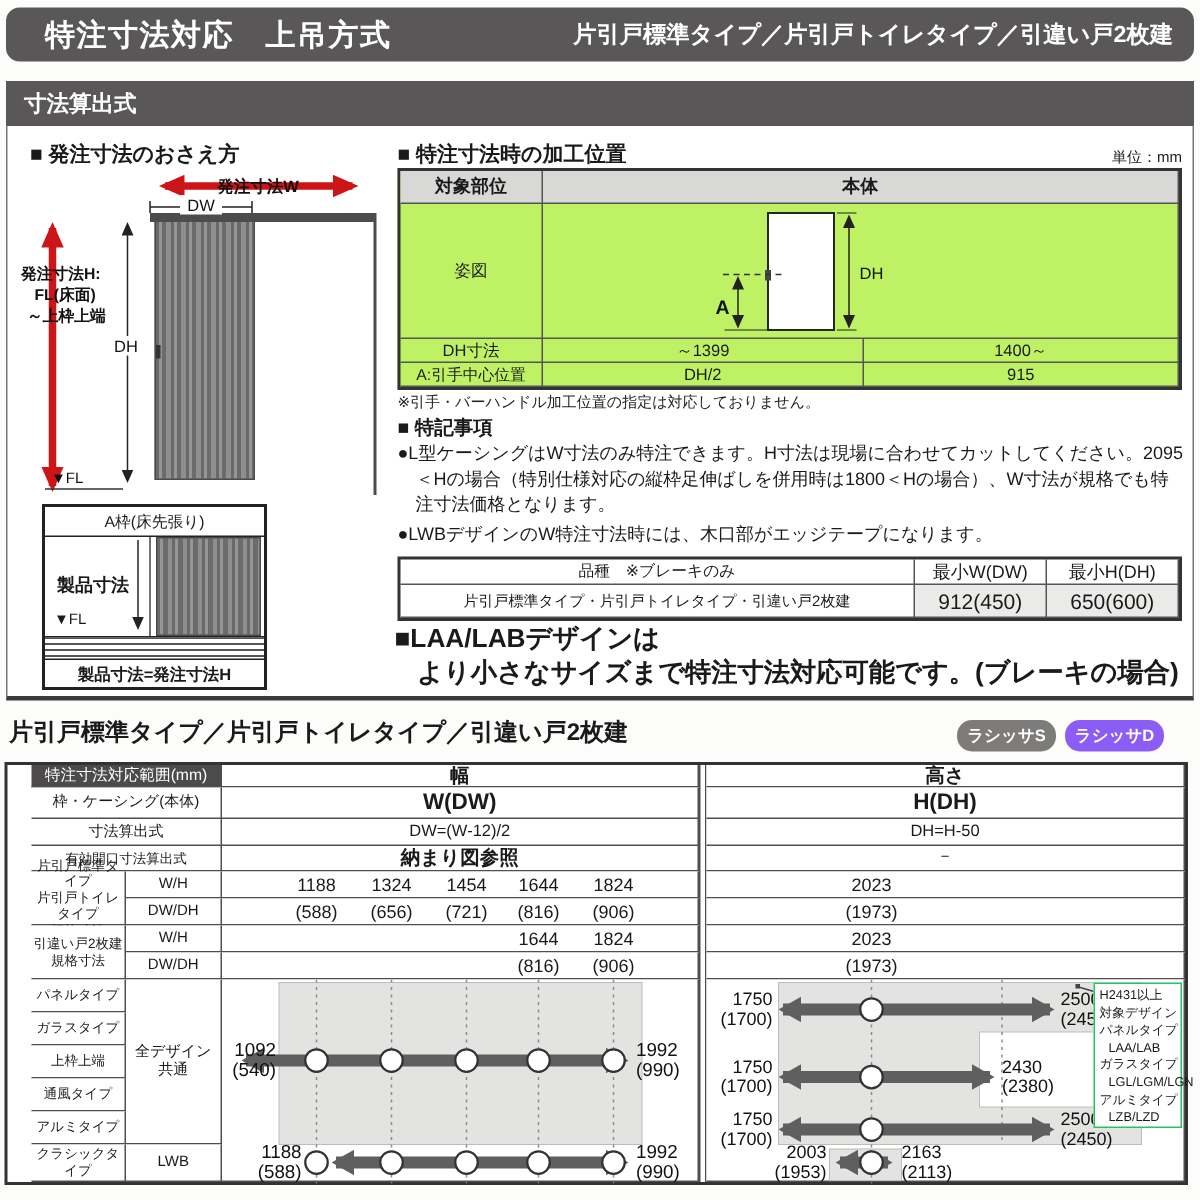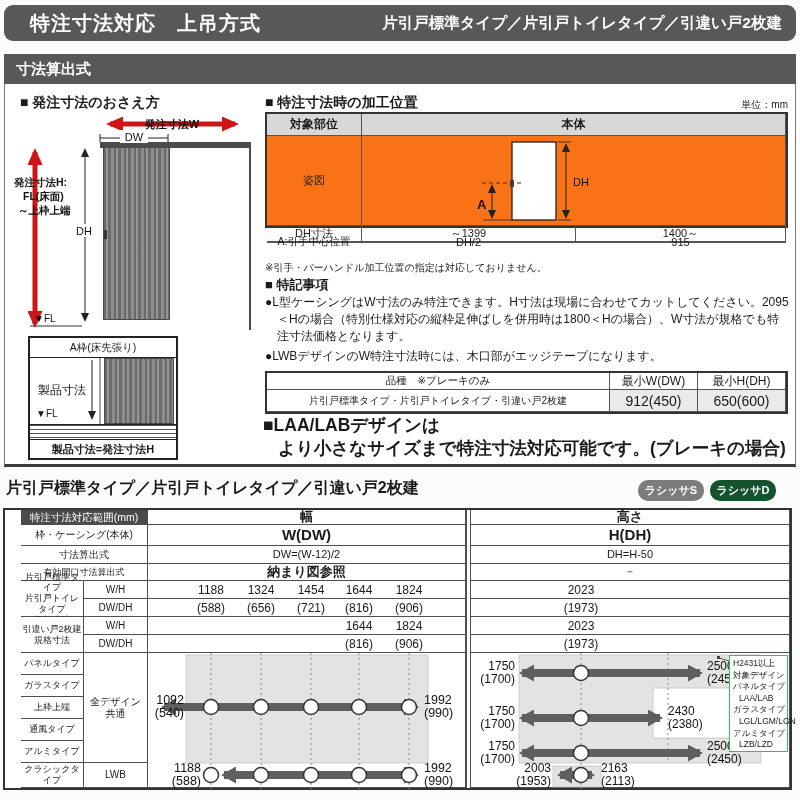--- a/index.html
+++ b/index.html
@@ -22,22 +22,22 @@
             rgba(255,255,255,.12) 2px 4px,rgba(35,35,35,.28) 4px 7px,rgba(255,255,255,.06) 7px 10px);
             border:1px solid #4a4a4a;box-sizing:border-box;}
   .hlbl{position:absolute;font-size:10.5px;font-weight:bold;color:#111;white-space:nowrap;}
   .fb{left:28px;top:336px;width:150px;height:124px;border:2px solid #222;box-sizing:border-box;background:#fff;
       display:flex;flex-direction:column;}
   .fb .fbh{height:19px;border-bottom:1px solid #222;font-size:10.5px;display:flex;align-items:center;justify-content:center;}
   .fb .fbc{height:66px;position:relative;}
   .fb .fbfloor{height:14px;border-top:1px solid #222;background:repeating-linear-gradient(180deg,#555 0 1px,transparent 1px 4px);}
   .fb .fbb{flex:1;border-top:1px solid #222;font-size:11px;font-weight:bold;display:flex;align-items:center;justify-content:center;}
   
-  .t1{left:265px;top:112px;width:523px;height:116px;border:2px solid #333;box-sizing:border-box;display:grid;
-      grid-template-columns:95px 214px 1fr;grid-template-rows:22px 90px 16px 1fr;background:#f97316;}
+  .t1{left:265px;top:112px;width:523px;height:148px;border:2px solid #333;box-sizing:border-box;display:grid;
+      grid-template-columns:95px 214px 1fr;grid-template-rows:22px 90px 16px 1fr;background:#bef264;}
   .t1 .c{border-right:1px solid #555;border-bottom:1px solid #555;display:flex;align-items:center;justify-content:center;
          font-size:11px;box-sizing:border-box;min-width:0;min-height:0;}
   .t1 .hd{background:#d8d8d6;font-weight:bold;font-size:12px;}
   .note{position:absolute;font-size:10px;color:#222;}
   .bullets{position:absolute;left:265px;top:294px;width:526px;font-size:12px;line-height:17px;}
   .bullets div{text-indent:-1em;padding-left:1em;margin-bottom:3px;}
   .t2{left:265px;top:371px;width:523px;border:2px solid #333;box-sizing:border-box;display:grid;
       grid-template-columns:1fr 88px 88px;grid-template-rows:17px 22px;background:#fff;}
   .t2 .c{border-right:1px solid #555;border-bottom:1px solid #555;display:flex;align-items:center;justify-content:center;
          box-sizing:border-box;min-width:0;min-height:0;font-size:11px;}
@@ -114,21 +114,21 @@
     <line x1="10" y1="218" x2="62" y2="218" stroke="#333" stroke-width="1"></line>
     <text x="14" y="214" font-size="10" fill="#111">▼FL</text>
   </svg>
   <div class="hlbl" style="left:14px;top:176px;">発注寸法H:</div>
   <div class="hlbl" style="left:23px;top:190px;">FL(床面)</div>
   <div class="hlbl" style="left:18px;top:204px;">～上枠上端</div>
 
   <div class="abs fb">
     <div class="fbh">A枠(床先張り)</div>
     <div class="fbc">
-      <div class="abs" style="left:8px;top:24px;font-size:12px;font-weight:normal;">製品寸法</div>
+      <div class="abs" style="left:8px;top:24px;font-size:12px;font-weight:bold;">製品寸法</div>
       <svg class="abs" style="left:0;top:0;" width="146" height="66">
         <line x1="62" y1="2" x2="62" y2="60" stroke="#222" stroke-width="1" marker-end="url(#mb)"></line>
         <line x1="70" y1="0" x2="70" y2="66" stroke="#444" stroke-width="1"></line>
       </svg>
       <div class="abs door-tex" style="left:74px;top:0;width:70px;height:66px;"></div>
       <div class="abs" style="left:6px;top:50px;font-size:10px;">▼FL</div>
     </div>
     <div class="fbfloor"></div>
     <div class="fbb">製品寸法=発注寸法H</div>
   </div>
@@ -176,21 +176,21 @@
     <div class="c" style="font-size:10px;">片引戸標準タイプ・片引戸トイレタイプ・引違い戸2枚建</div>
     <div class="c num">912(450)</div>
     <div class="c num">650(600)</div>
   </div>
 
   <div class="laa" style="left:263px;top:413px;">■LAA/LABデザインは</div>
   <div class="laa" style="left:278px;top:436px;">より小さなサイズまで特注寸法対応可能です。(ブレーキの場合)</div>
 
   <div class="bheading">片引戸標準タイプ／片引戸トイレタイプ／引違い戸2枚建</div>
   <div class="badge" style="left:638px;width:66px;background:#7e7b7b;">ラシッサS</div>
-  <div class="badge" style="left:710px;width:66px;background:#14532d;">ラシッサD</div>
+  <div class="badge" style="left:710px;width:66px;background:#8b5cf6;">ラシッサD</div>
 
   <div class="bigtable">
 
     <div class="bc divider" style="grid-area:1/4/15/5;"></div>
 
     <div class="bc dark" style="grid-area:1/1/2/3;">特注寸法対応範囲(mm)</div>
     <div class="bc b" style="grid-area:1/3/2/4;font-size:13px;">幅</div>
     <div class="bc b" style="grid-area:1/5/2/6;font-size:13px;">高さ</div>
 
     <div class="bc b" style="grid-area:2/3/3/4;font-size:15px;">W(DW)</div>

